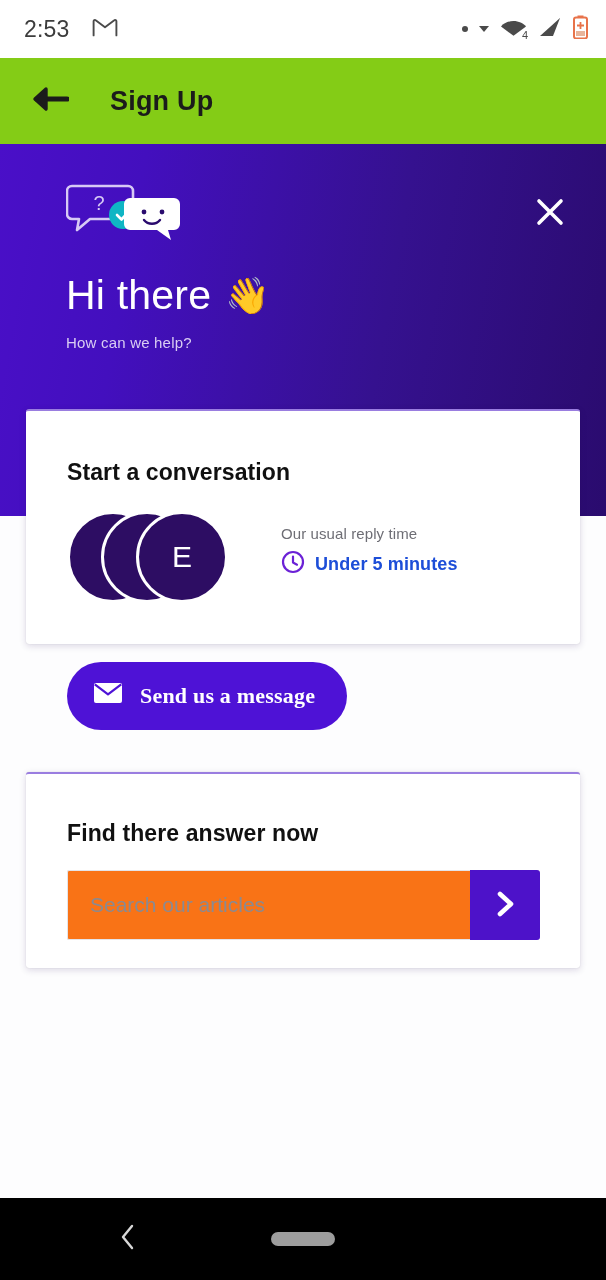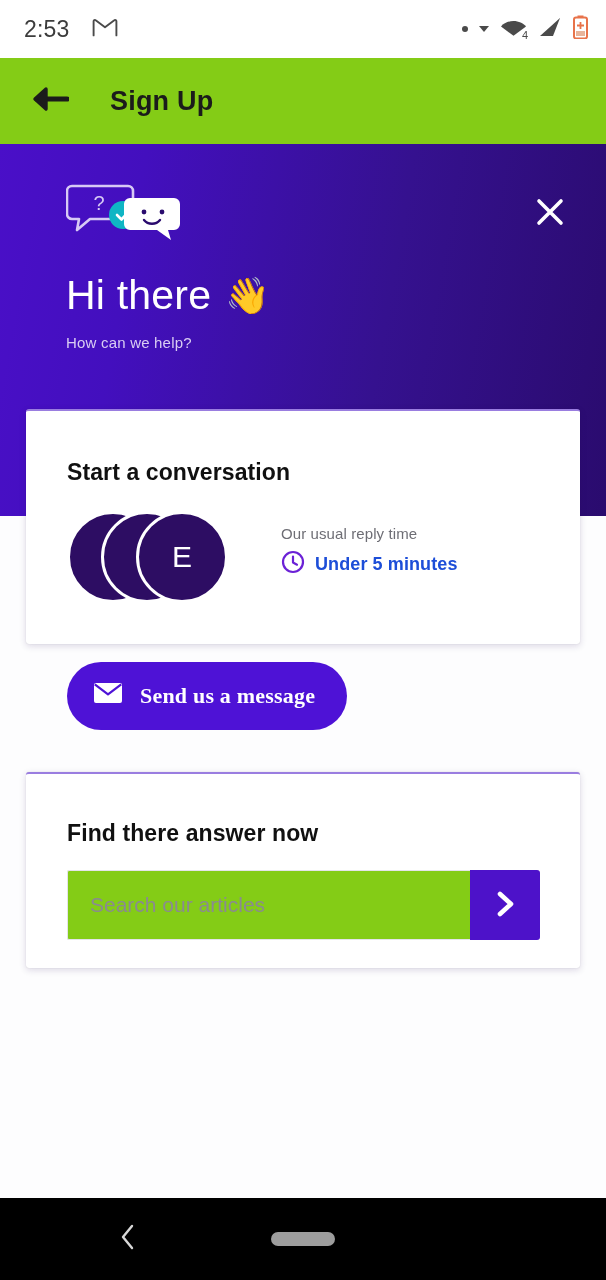--- a/index.html
+++ b/index.html
@@ -90,21 +90,21 @@
     height: 68px; padding: 0 32px 0 26px; border:none; border-radius: 34px;
     background:#4e12d6; color:#fff; display:flex; align-items:center; gap: 17px;
     font-size: 22px; font-weight: bold; font-family:Liberation Serif, serif;
     cursor:pointer; letter-spacing:.2px;margin-top:24px;
   }
 
   
   .search-row { position:absolute; left: 41px; top: 96px; display:flex; width: 473px; height: 70px; }
   .search-input {
     flex: 1; height: 70px; border: 1px solid #e4e4e8; border-right: none;
-    background:#84cc16; padding: 0 22px; font-size: 21px; color:#2a2a2a;
+    background:#f97316; padding: 0 22px; font-size: 21px; color:#2a2a2a;
     font-family:"Liberation Sans",sans-serif; outline:none; border-radius: 2px 0 0 2px;
   }
   .search-input::placeholder { color:#8a8a91; }
   .search-submit {
     width: 70px; height: 70px; border:none; background:#4d12c9; border-radius: 0 3px 3px 0;
     display:flex; align-items:center; justify-content:center; cursor:pointer;
   }
 
   
   .navbar {

